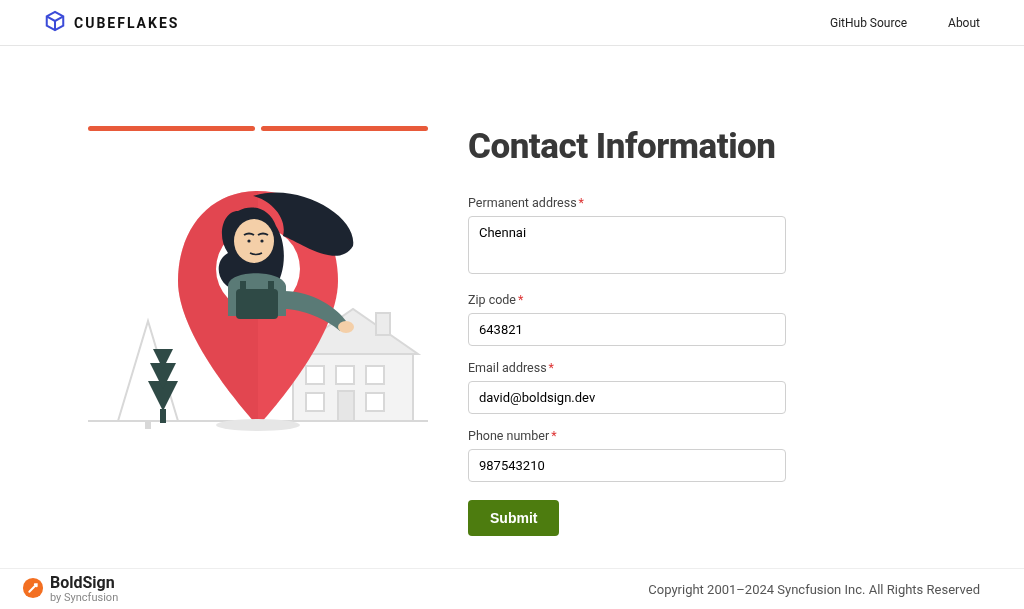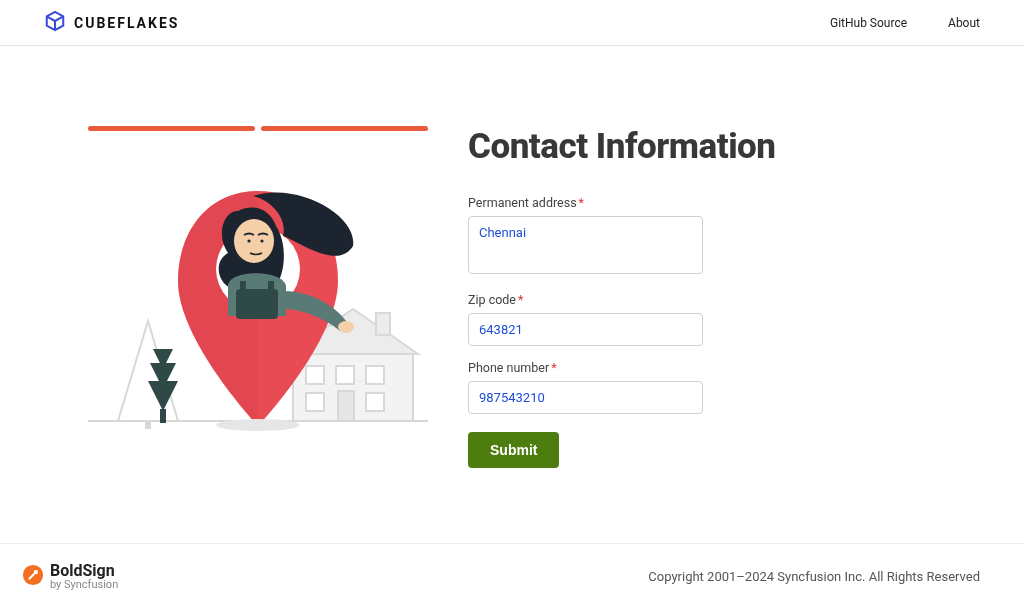--- a/index.html
+++ b/index.html
@@ -85,26 +85,26 @@
   .field { margin-bottom: 14px; }
   .field-label {
     font-size: 12.5px;
     color: #444;
     margin-bottom: 6px;
     display: block;
   }
   .req { color: #d33; margin-left: 2px; }
   .field textarea,
   .field input[type="text"] {
-    width: 235px;
+    width: 318px;
     border: 1px solid #d0d0d0;
     border-radius: 4px;
     padding: 8px 10px;
     font-size: 13px;
-    color: #1d4ed8;
+    color: #000000;
     font-family: inherit;
     background: #fff;
   }
   .field textarea {
     height: 58px;
     resize: none;
   }
   .field input.active {
     outline: none;
   }
@@ -118,21 +118,21 @@
     font-weight: 600;
     cursor: pointer;
     margin-top: 4px;
   }
   
   .footer {
     position: absolute;
     bottom: 0;
     left: 0;
     right: 0;
-    height: 66px;
+    height: 41px;
     border-top: 1px solid #eee;
     display: flex;
     align-items: center;
     justify-content: space-between;
     padding: 0 44px 0 22px;
     font-size: 13px;
     color: #555;
   }
   .footer-brand {
     display: flex;
@@ -252,20 +252,26 @@
       <textarea style="">Chennai</textarea>
     </div>
 
     <div class="field">
       <label class="field-label">
         <span>Zip code</span><span class="req">*</span>
       </label>
       <input type="text" value="643821" style="">
     </div>
 
+    <div class="field">
+      <label class="field-label">
+        <span>Email address</span><span class="req">*</span>
+      </label>
+      <input type="text" value="david@boldsign.dev" style="">
+    </div>
 
     <div class="field">
       <label class="field-label">
         <span>Phone number</span><span class="req">*</span>
       </label>
       <input type="text" class="active" value="987543210" style="">
     </div>
 
     <button class="submit-btn">Submit</button>
   </div>

